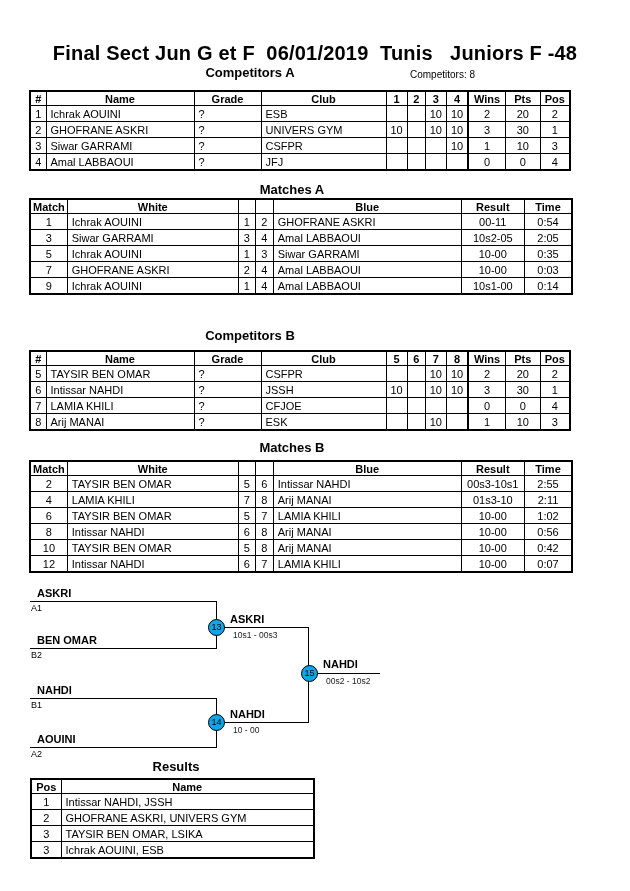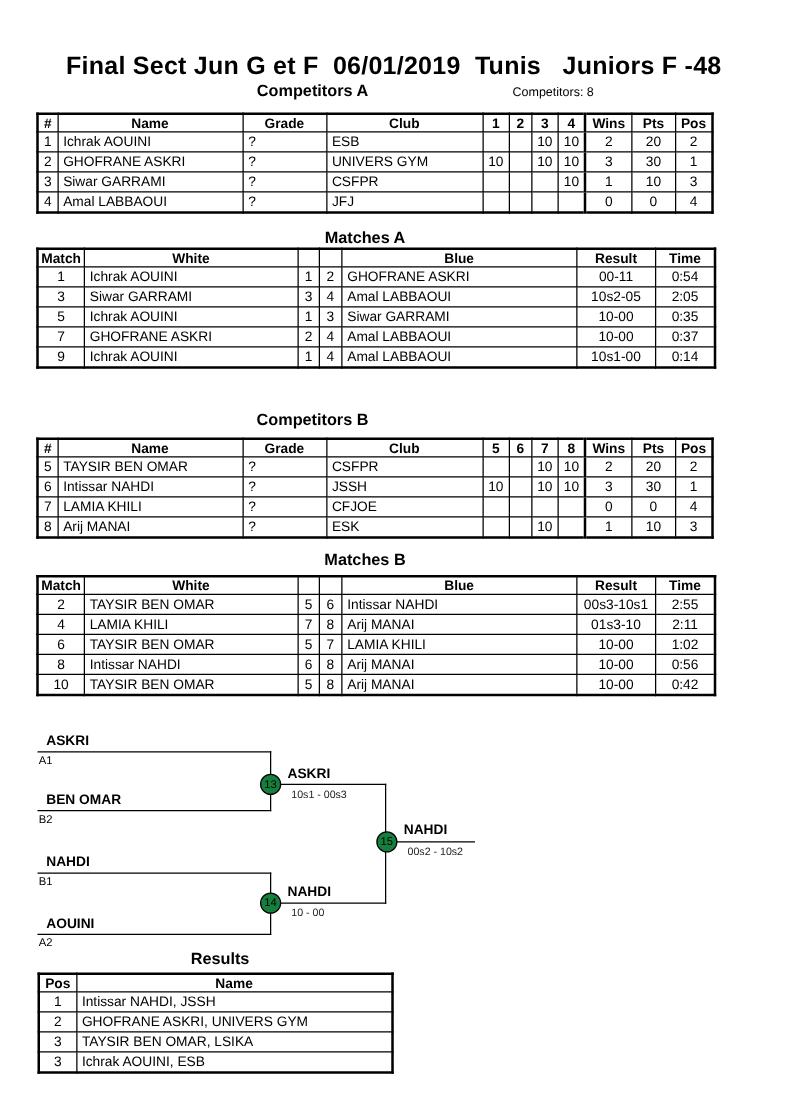--- a/index.html
+++ b/index.html
@@ -36,21 +36,21 @@
   .results td:nth-child(2){text-align:left;}
 
   
   .hline{position:absolute;height:1px;background:#000;}
   .vline{position:absolute;width:1px;background:#000;}
   .b-name{position:absolute;font-size:11px;font-weight:bold;white-space:nowrap;}
   .b-seed{position:absolute;font-size:9px;white-space:nowrap;}
   .b-res{position:absolute;font-size:8.5px;color:#222;white-space:nowrap;}
   .b-circle{
     position:absolute;width:15px;height:15px;border:1px solid #000;border-radius:50%;
-    background:#15803d;font-size:9px;line-height:15px;text-align:center;
+    background:#0ea5e9;font-size:9px;line-height:15px;text-align:center;
   }
 </style>
 </head>
 <body>
 
 <div class="doc-title">Final Sect Jun G et F  06/01/2019  Tunis   Juniors F -48</div>
 <div class="sec-title" style="top:65px;left:0;width:500px;">Competitors A</div>
 <div class="note">Competitors: 8</div>
 
 <table class="sheet comp" style="top:90px;left:29px;">
@@ -188,21 +188,21 @@
         <td>10-00</td>
         <td>0:35</td>
       </tr>
       <tr>
         <td>7</td>
         <td>GHOFRANE ASKRI</td>
         <td>2</td>
         <td>4</td>
         <td>Amal LABBAOUI</td>
         <td>10-00</td>
-        <td>0:37</td>
+        <td>0:03</td>
       </tr>
       <tr>
         <td>9</td>
         <td>Ichrak AOUINI</td>
         <td>1</td>
         <td>4</td>
         <td>Amal LABBAOUI</td>
         <td>10s1-00</td>
         <td>0:14</td>
       </tr>
@@ -356,20 +356,29 @@
       </tr>
       <tr>
         <td>10</td>
         <td>TAYSIR BEN OMAR</td>
         <td>5</td>
         <td>8</td>
         <td>Arij MANAI</td>
         <td>10-00</td>
         <td>0:42</td>
       </tr>
+      <tr>
+        <td>12</td>
+        <td>Intissar NAHDI</td>
+        <td>6</td>
+        <td>7</td>
+        <td>LAMIA KHILI</td>
+        <td>10-00</td>
+        <td>0:07</td>
+      </tr>
     </tbody>
 </table>
 
 <div>
 
   <div class="hline" style="top:601px;left:30px;width:187px;"></div>
   <div class="hline" style="top:648px;left:30px;width:187px;"></div>
   <div class="hline" style="top:698px;left:30px;width:187px;"></div>
   <div class="hline" style="top:747px;left:30px;width:187px;"></div>
 

